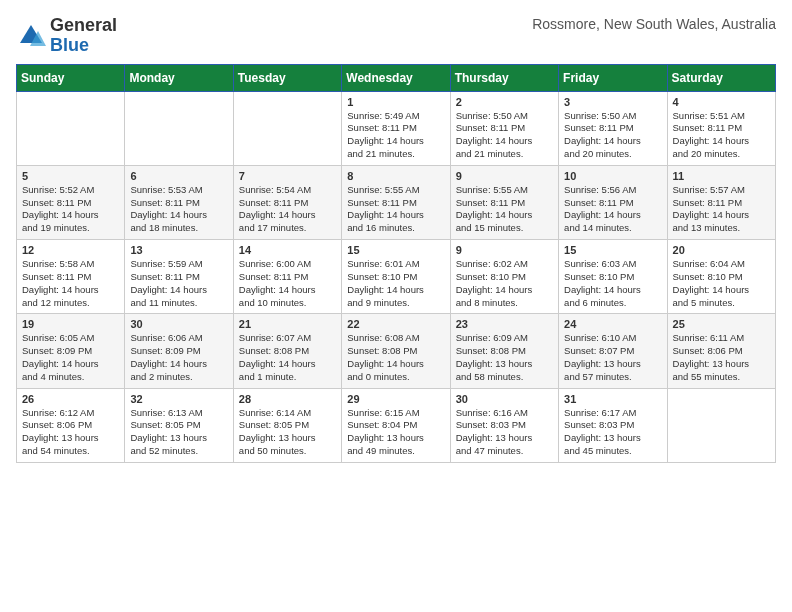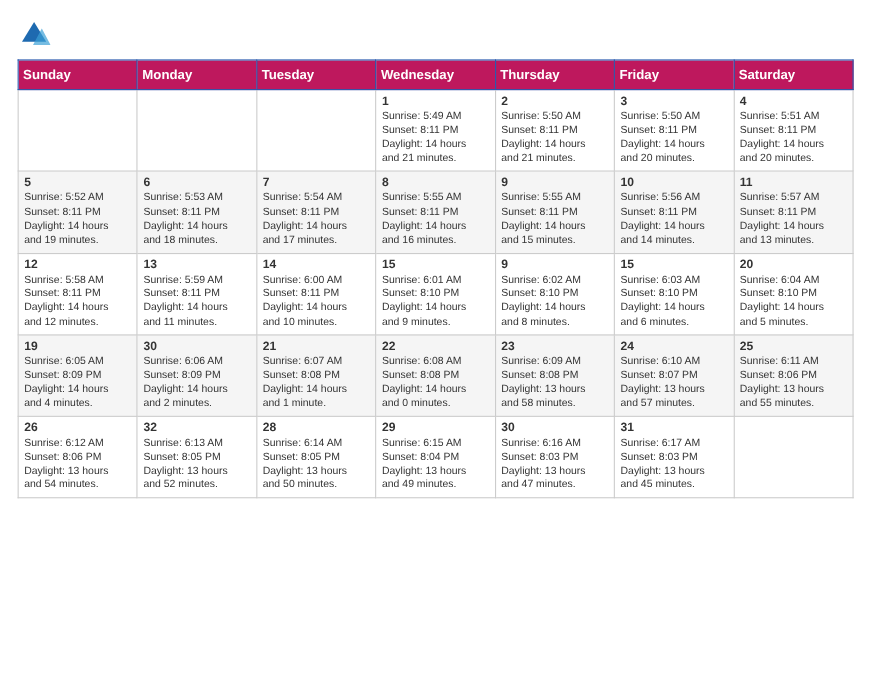--- a/index.html
+++ b/index.html
@@ -51,21 +51,21 @@
     .location-title {
       font-size: 14px;
       color: #555;
     }
     .calendar {
       width: 100%;
       border-collapse: collapse;
       border: 1px solid #ccc;
     }
     .calendar th {
-      background-color: #be185d;
+      background-color: #15803d;
       color: #fff;
       font-size: 12px;
       font-weight: bold;
       padding: 6px 4px;
       text-align: left;
       border: 1px solid #2a5aaf;
     }
     .calendar td {
       vertical-align: top;
       padding: 4px 5px;
@@ -96,22 +96,27 @@
   </style>
 </head>
 <body>
 
 <div class="header-area">
   <div class="logo">
     <svg class="logo-icon" viewBox="0 0 30 30">
       <polygon points="15,4 26,22 4,22" fill="#1e6ab0"></polygon>
       <polygon points="22,10 30,25 14,25" fill="#3a9fd5" opacity="0.7"></polygon>
     </svg>
+    <div class="logo-text">
+      <span class="logo-general">General</span>
+      <span class="logo-blue">Blue</span>
+    </div>
   </div>
   <div class="title-area">
+    <div class="location-title">Rossmore, New South Wales, Australia</div>
   </div>
 </div>
 
 <table class="calendar">
   <thead>
     <tr>
 
     <th>Sunday</th>
         <th>Monday</th>
         <th>Tuesday</th>

